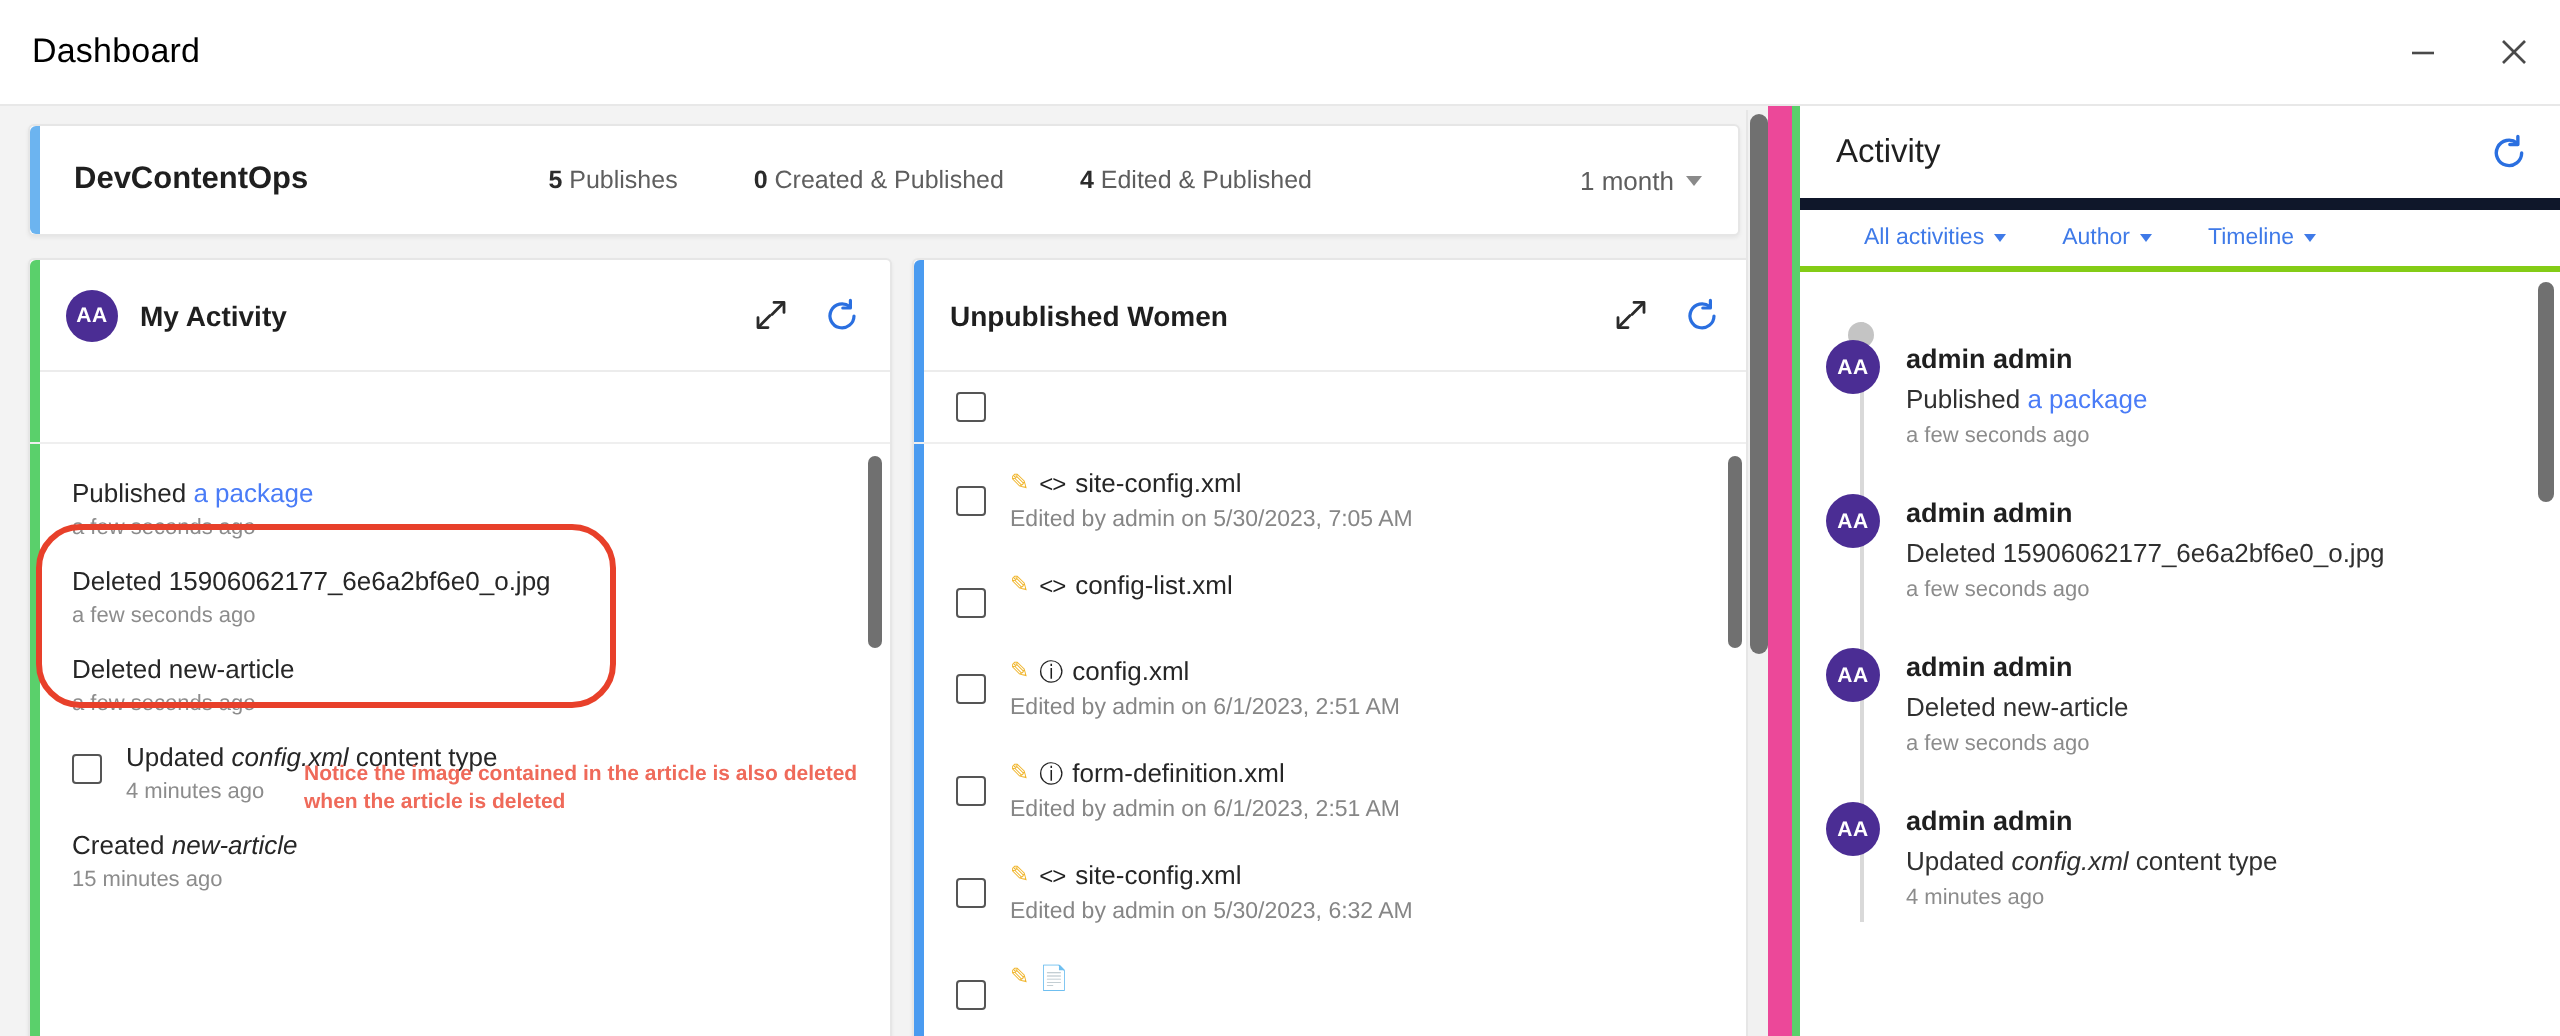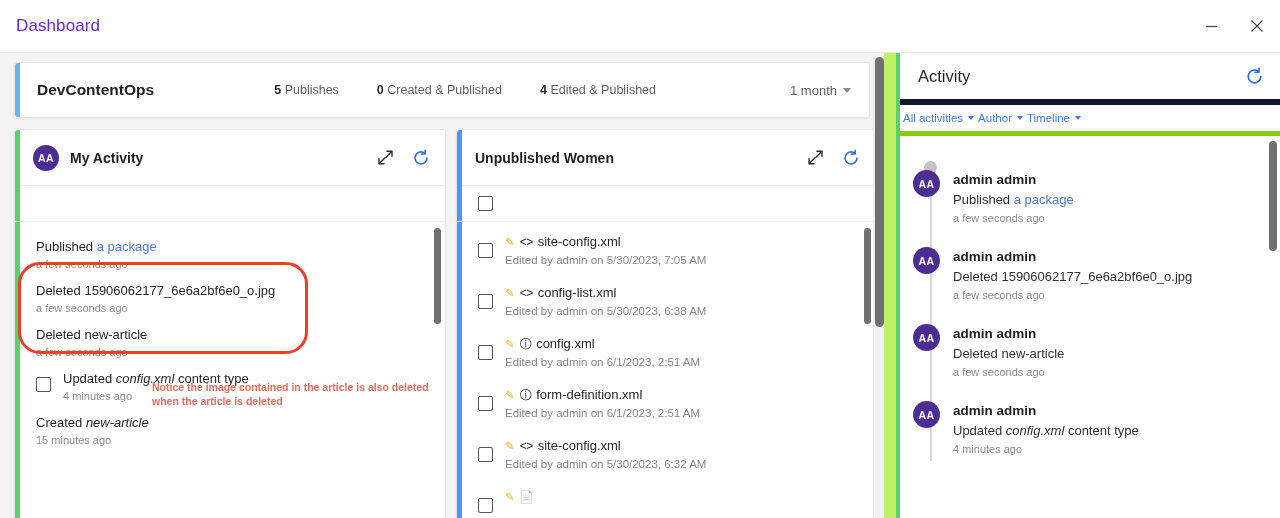--- a/index.html
+++ b/index.html
@@ -11,33 +11,33 @@
   }
   #app { position: relative; width: 1280px; height: 518px; background:#fff; }
 
   
   .titlebar {
     position:absolute; left:0; top:0; width:1280px; height:53px;
     background:#ffffff; border-bottom:1px solid #e8e8e8;
     display:flex; align-items:center;
   }
   .titlebar-title {
-    margin-left:16px; font-size:17px; color:#6d28d9; letter-spacing:.1px;
+    margin-left:16px; font-size:17px; color:#000000; letter-spacing:.1px;
   }
   .win-controls { margin-left:auto; display:flex; align-items:center; }
   .win-btn {
     width:46px; height:40px; display:flex; align-items:center; justify-content:center;
     color:#4a4a4a;
   }
   .win-btn svg { display:block; }
 
   
   .workspace {
     position:absolute; left:0; top:53px; width:1280px; height:465px;
-    background:#bef264;
+    background:#ec4899;
   }
 
   
   .left-region {
     position:absolute; left:0; top:0; width:884px; height:465px;
     background:#f3f3f3; overflow:hidden;
   }
 
   
   .region-scroll {
@@ -133,22 +133,22 @@
   .rail {
     position:absolute; left:896px; top:0; width:384px; height:465px;
     background:#ffffff; border-left:4px solid #5ad06b;
   }
   .rail-head {
     height:52px; display:flex; align-items:center; padding:0 16px 0 18px;
     border-bottom:6px solid #0f172a;
   }
   .rail-title { font-size:16.5px; color:#1f1f1f; }
   .rail-filters {
-    height:31px; display:flex; align-items:center; gap:4px; padding-left:3px;
-    border-bottom:5px solid #84cc16;
+    height:31px; display:flex; align-items:center; gap:28px; padding-left:32px;
+    border-bottom:3px solid #84cc16;
   }
   .filter-chip {
     font-size:11.5px; color:#3f7ae8; display:flex; align-items:center; gap:5px; white-space:nowrap;
   }
   .chev { width:0;height:0;border-left:3.5px solid transparent;border-right:3.5px solid transparent;
           border-top:4.5px solid #3f7ae8; }
 
   .timeline { position:absolute; left:0; top:84px; right:0; bottom:0; overflow:hidden; }
   .tl-inner { position:relative; padding-left:18px; }
   .tl-line { position:absolute; left:30px; top:8px; bottom:0; width:1.5px; background:#d9d9d9; }
@@ -342,21 +342,20 @@
             </div>
 
             <div class="up-row">
               <div class="cbx up-cbx"></div>
               <div class="up-content">
                 <div class="up-name">
                   <span class="pencil">✎</span>
                   <span class="type-ico">&lt;&gt;</span>
                   <span>config-list.xml</span>
                 </div>
-                <div class="up-meta">Edited by admin on 5/30/2023, 6:38 AM</div>
               </div>
             </div>
 
             <div class="up-row">
               <div class="cbx up-cbx"></div>
               <div class="up-content">
                 <div class="up-name">
                   <span class="pencil">✎</span>
                   <span class="type-ico">ⓘ</span>
                   <span>config.xml</span>

